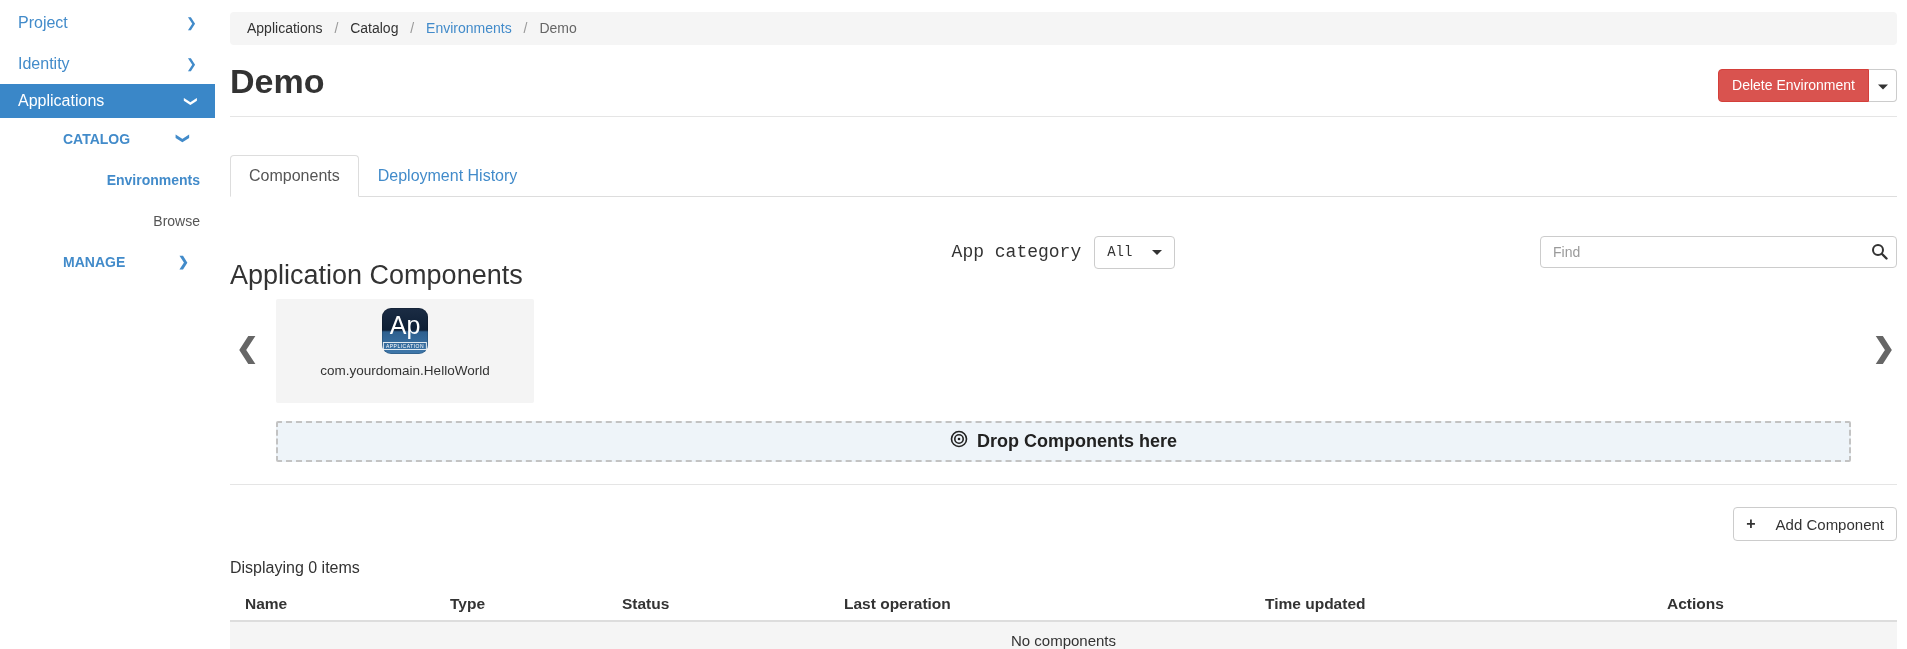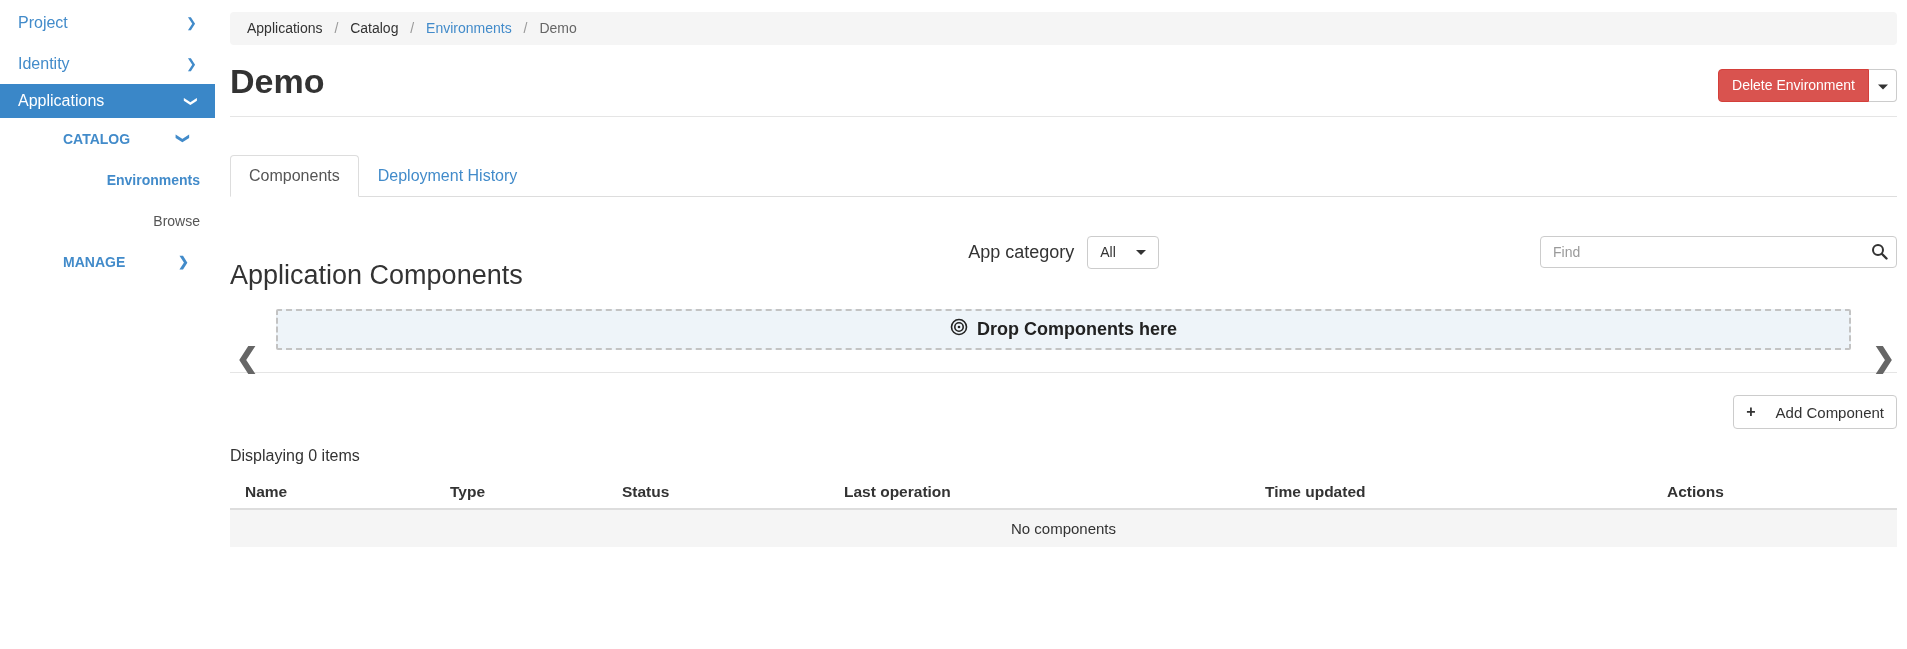--- a/index.html
+++ b/index.html
@@ -69,21 +69,21 @@
     font-size:16px; padding:11px 18px; margin-bottom:-1px; cursor:pointer;
     border:1px solid transparent; border-radius:4px 4px 0 0;
   }
   .tab.active { background:#fff; color:#555; border-color:#ddd #ddd #fff #ddd; cursor:default; }
   .tab.inactive { color:#428bca; }
 
   
   .toolbar { display:flex; align-items:center; margin-top:16px; }
   .toolbar .left { flex:1;margin-top:47px; }
   .section-heading { font-size:27px; font-weight:400; margin:0; color:#333; }
-  .cat-group { display:flex; align-items:center; }
+  .cat-group { display:flex; align-items:center;font-family:Liberation Mono, monospace; }
   .cat-label { font-size:18px; margin-right:13px; color:#333; }
   .btn-default {
     background:#fff; border:1px solid #ccc; border-radius:4px; color:#333;
     font-size:14px; height:33px; padding:0 12px; cursor:pointer; font-family:inherit;
     display:inline-flex; align-items:center; gap:20px;
   }
   .toolbar .right { flex:1; display:flex; justify-content:flex-end; }
   .find-wrap { position:relative; width:398px;padding-left:41px; }
   .find-input {
     width:100%; height:32px; border:1px solid #ccc; border-radius:4px;
@@ -225,20 +225,29 @@
           </svg>
         </span>
       </div>
     </div>
   </div>
 
   <div class="carousel">
     <span class="arrow left">❮</span>
     <span class="arrow right">❯</span>
 
+    <div class="card-row">
+      <div class="app-card">
+        <div class="app-icon">
+          <div class="app-icon-text">Ap</div>
+          <div class="app-icon-sub">APPLICATION</div>
+        </div>
+        <div class="app-card-label">com.yourdomain.HelloWorld</div>
+      </div>
+    </div>
 
     <div class="drop-zone">
       <span>
         <svg width="18" height="18" viewBox="0 0 18 18">
           <circle cx="9" cy="9" r="7.5" fill="none" stroke="#222" stroke-width="1.6"></circle>
           <circle cx="9" cy="9" r="4.2" fill="none" stroke="#222" stroke-width="1.6"></circle>
           <circle cx="9" cy="9" r="1.3" fill="#222"></circle>
         </svg>
       </span>
       <span>Drop Components here</span>

